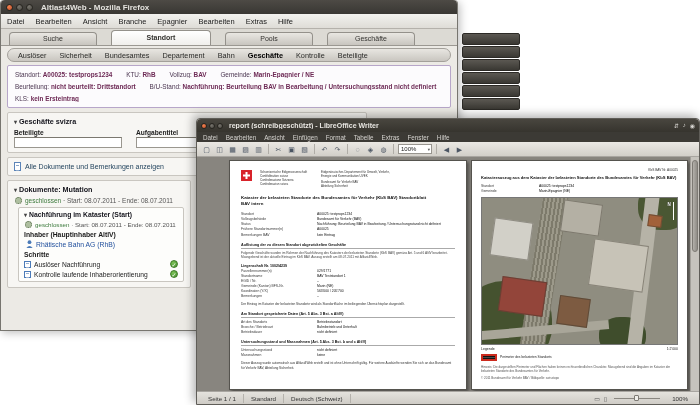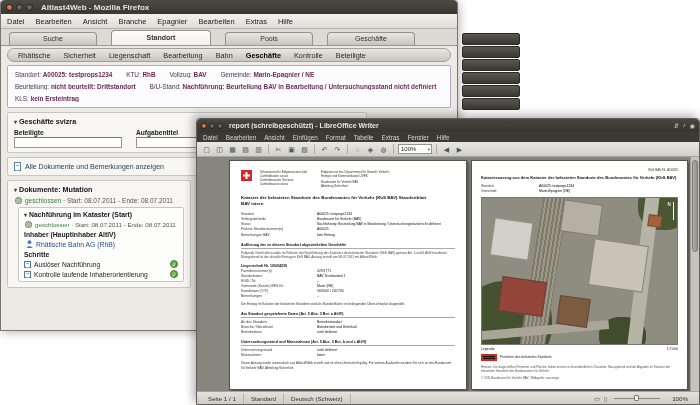--- a/index.html
+++ b/index.html
@@ -250,24 +250,24 @@
       <span class="mi">Extras</span>
       <span class="mi">Hilfe</span>
     </div>
     <div class="ff-tabstrip">
       <div class="ff-tab">Suche</div>
       <div class="ff-tab active">Standort</div>
       <div class="ff-tab">Pools</div>
       <div class="ff-tab">Geschäfte</div>
     </div>
     <div class="ff-subnav">
-      <span class="sn">Rhätische</span>
+      <span class="sn">Auslöser</span>
       <span class="sn">Sicherheit</span>
-      <span class="sn">Liegenschaft</span>
-      <span class="sn">Bearbeitung</span>
+      <span class="sn">Bundesamtes</span>
+      <span class="sn">Departement</span>
       <span class="sn">Bahn</span>
       <span class="sn active">Geschäfte</span>
       <span class="sn">Kontrolle</span>
       <span class="sn">Beteiligte</span>
     </div>
 
     <div class="ff-statusbox">
       <div class="sb-line">
         <span class="sb-pair"><span class="sb-lab">Standort:</span> <span class="sb-val">A00025: testprops1234</span></span>
         <span class="sb-pair"><span class="sb-lab">KTU:</span> <span class="sb-val">RhB</span></span>

